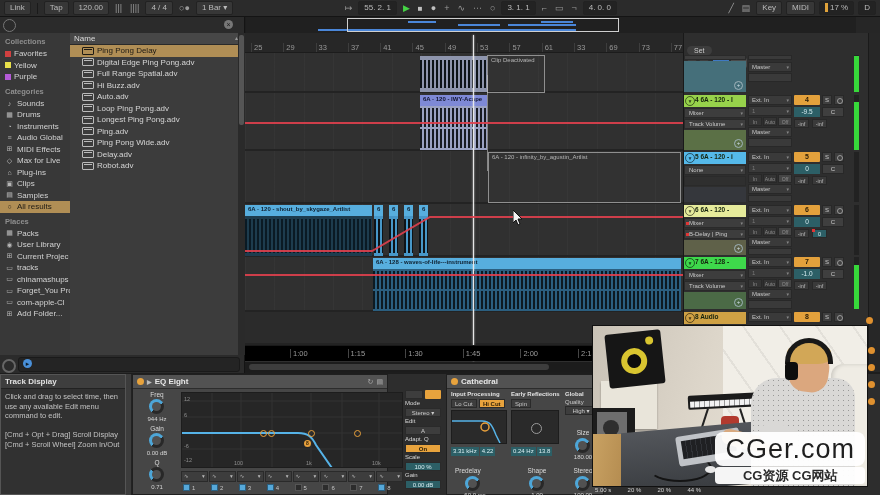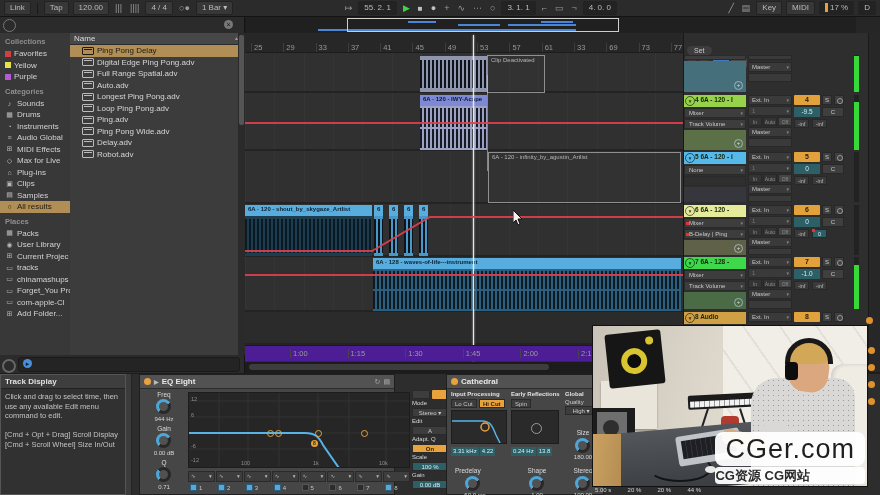--- a/index.html
+++ b/index.html
@@ -64,21 +64,21 @@
   .bar-cell{width:29.3px;flex:none;color:#979797;font-size:7.5px;border-left:1px solid #3d3d3d;padding-left:2px;height:9px}
   #lanes{left:0;top:20px;width:438px;height:292px;background:
      repeating-linear-gradient(90deg, rgba(255,255,255,0.025) 0 1px, transparent 1px 29.3px),#303030}
   .lane{position:absolute;left:0;width:438px;border-bottom:2px solid #232323;box-sizing:border-box}
   .clip{position:absolute;box-sizing:border-box;overflow:hidden}
   .clip-head{height:11px;font-size:6px;font-weight:bold;color:#0e2030;padding:1px 0 0 3px;white-space:nowrap;overflow:hidden;box-sizing:border-box}
   .wave{position:absolute;left:0;right:0;background:repeating-linear-gradient(90deg,#0d1318 0 2px,transparent 2px 4px)}
   .wave.soft{background:repeating-linear-gradient(90deg,#171a22 0 2px,transparent 2px 4px)}
   .deact{border:1px solid #8f8f8f;background:rgba(70,70,70,0.15);color:#b5b5b5}
   .deact .clip-head{color:#b5b5b5;font-weight:normal}
-  #timeruler{left:0;top:312px;width:438px;height:16px;background:#4c1d95;border-top:1px solid #1a1a1a;display:flex;align-items:center;padding-left:45px;box-sizing:border-box}
+  #timeruler{left:0;top:312px;width:438px;height:16px;background:#000000;border-top:1px solid #1a1a1a;display:flex;align-items:center;padding-left:45px;box-sizing:border-box}
   .time-cell{width:54.6px;flex:none;color:#9a9a9a;font-size:7.5px;border-left:1px solid #454545;padding-left:2px}
   #hscroll{left:0;top:329px;width:438px;height:10px;background:#1c1c1c}
   #hthumb{left:4px;top:2px;width:300px;height:6px;background:#3d3d3d;border-radius:3px}
   #playhead{left:228px;top:2px;width:1px;height:326px;background:#e6e6e6;box-shadow:0 0 2px #fff}
   #editline{left:242px;top:22px;width:1px;height:96px;background:#cfcfcf;opacity:.55}
   
   #mixer{left:683px;top:33px;width:197px;height:339px;background:#2e2e2e;border-left:1px solid #191919;box-sizing:border-box}
   .set-pill{left:3px;top:13px;background:#3d3d3d;border-radius:6px;padding:1px 7px;color:#ccc;font-size:7px}
   .rnd{position:absolute;width:10px;height:10px;background:#3d3d3d;border-radius:50%;color:#aaa;font-size:7px;text-align:center;line-height:10px}
   .sq-btn{position:absolute;width:16px;height:10px;border-radius:2px;text-align:center;font-size:7px;line-height:10px}
@@ -166,21 +166,21 @@
   .mouse{position:absolute;left:112px;top:140px;width:11px;height:7px;background:#e8e8e8;border-radius:50%}
   .cable{position:absolute;left:55px;top:128px;width:60px;height:24px;border:2px solid #141414;border-radius:50%;border-top-color:transparent;border-left-color:transparent}
   .chair{position:absolute;left:238px;top:38px;width:40px;height:122px;background:#efece4;border-radius:12px 0 0 10px;box-shadow:inset 2px 0 4px rgba(0,0,0,.15)}
   .torso{position:absolute;left:158px;top:52px;width:104px;height:108px;border-radius:26px 20px 0 0;background:radial-gradient(rgba(90,90,90,.5) .5px,transparent .6px) 0 0/5px 5px,#d9d8d6}
   .head{position:absolute;left:196px;top:22px;width:40px;height:44px;background:#dba77e;border-radius:45% 45% 40% 40%;transform:rotate(8deg)}
   .hair{position:absolute;left:194px;top:16px;width:44px;height:22px;background:#d2a757;border-radius:50% 50% 30% 30%}
   .hp-band{position:absolute;left:192px;top:12px;width:48px;height:26px;border:5px solid #181818;border-bottom:none;border-radius:24px 24px 0 0;box-sizing:border-box}
   .hp-cup{position:absolute;left:192px;top:36px;width:13px;height:18px;background:#0d0d0d;border-radius:4px}
   .arm{position:absolute;left:128px;top:108px;width:58px;height:16px;background:#d8a97f;border-radius:8px;transform:rotate(14deg)}
   .sleeve{position:absolute;left:168px;top:98px;width:34px;height:22px;background:#d9d8d6;border-radius:8px;transform:rotate(14deg)}
-  #wm{position:absolute;right:2px;bottom:2px;z-index:25;text-align:left}
+  #wm{position:absolute;right:2px;bottom:2px;z-index:25;text-align:center}
   #wm-main{background:rgba(255,255,255,.95);border-radius:8px;padding:0 10px;font-size:27px;color:#1f1f1f;line-height:34px;letter-spacing:1px;font-family:"Liberation Sans",sans-serif}
   #wm-sub{background:rgba(255,255,255,.95);border-radius:4px;margin-top:1px;font-size:13px;color:#2b2b2b;line-height:17px;font-weight:bold}
   
   #cursor{left:513px;top:210px;z-index:40}
 </style>
 </head>
 <body>
 
 <div class="abs" id="toolbar">
   <span class="tb-box">Link</span>
@@ -363,34 +363,38 @@
         <div class="result-row">
           <span class="fico"></span>
           <span>Digital Edge Ping Pong.adv</span>
         </div>
 
         <div class="result-row">
           <span class="fico"></span>
           <span>Full Range Spatial.adv</span>
         </div>
 
-
         <div class="result-row">
           <span class="fico"></span>
+          <span>Hi Buzz.adv</span>
+        </div>
+
+        <div class="result-row">
+          <span class="fico"></span>
           <span>Auto.adv</span>
         </div>
 
         <div class="result-row">
           <span class="fico"></span>
+          <span>Loop Ping Pong.adv</span>
+        </div>
+
+        <div class="result-row">
+          <span class="fico"></span>
           <span>Longest Ping Pong.adv</span>
-        </div>
-
-        <div class="result-row">
-          <span class="fico"></span>
-          <span>Loop Ping Pong.adv</span>
         </div>
 
         <div class="result-row">
           <span class="fico"></span>
           <span>Ping.adv</span>
         </div>
 
         <div class="result-row">
           <span class="fico"></span>
           <span>Ping Pong Wide.adv</span>
@@ -420,21 +424,21 @@
 
 <div class="abs" id="infoview">
   <div id="info-title">Track Display</div>
   <div id="info-body">
     <div>Click and drag to select time, then use any available Edit menu command to edit.</div>
     <div style="height:8px"></div>
     <div>
 
         <div class="info-sc">[Cmd + Opt + Drag] Scroll Display</div>
 
-        <div class="info-sc">[Cmd + Scroll Wheel] Size In/Out</div>
+        <div class="info-sc">[Cmd + Scroll Wheel] Zoom In/Out</div>
 
       </div>
   </div>
 </div>
 
 <div class="abs" id="arrange">
   <div class="abs" id="beatruler">
 
       <div class="bar-cell">25</div>
 
@@ -688,21 +692,21 @@
 
 <div class="abs odot" style="left:866px;top:317px;z-index:21"></div>
 <div class="abs odot" style="left:868px;top:347px;z-index:21"></div>
 <div class="abs odot" style="left:868px;top:364px;z-index:21"></div>
 <div class="abs odot" style="left:868px;top:381px;z-index:21"></div>
 <div class="abs odot" style="left:868px;top:398px;z-index:21"></div>
 
 <div class="abs" id="devices">
   <div class="abs" id="dev-strip"></div>
 
-  <div class="device" style="left:13px;width:256px">
+  <div class="device" style="left:6px;width:256px">
     <div class="dev-title">
       <span class="pwr"></span>
       <span class="exp">▶</span>
       <span>EQ Eight</span>
       <span style="flex:1"></span>
       <span class="ticon">↻</span>
       <span class="ticon">▤</span>
     </div>
 
     <div class="klabel" style="left:6px;top:16px;width:36px">Freq</div>

